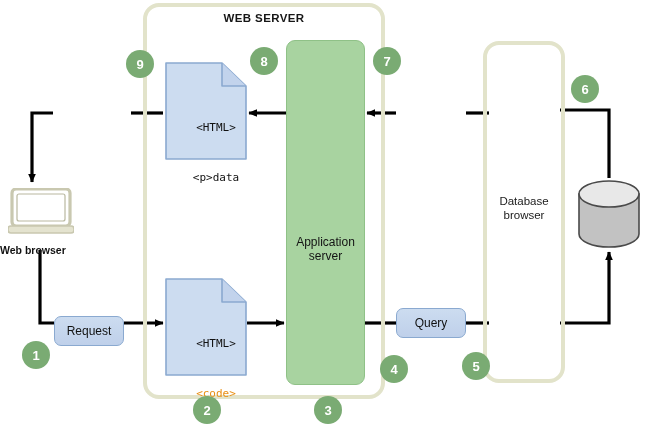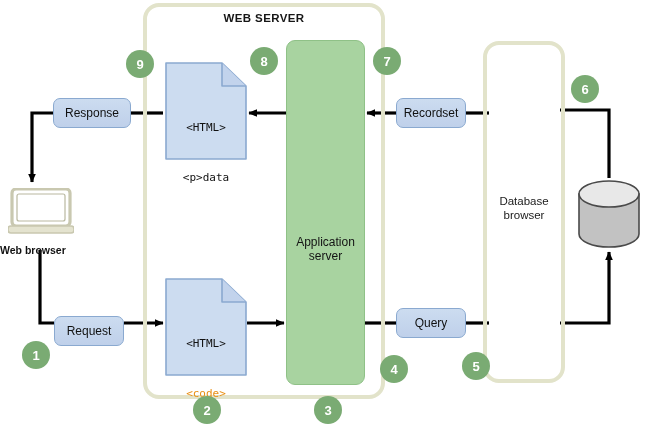--- a/index.html
+++ b/index.html
@@ -62,21 +62,21 @@
     font-size:12px;color:#111;
     z-index:6;
   }
   #response-box{left:53px;top:98px;width:78px;height:30px;}
   #request-box{left:54px;top:316px;width:70px;height:30px;}
   #recordset-box{left:396px;top:98px;width:70px;height:30px;}
   #query-box{left:396px;top:308px;width:70px;height:30px;}
 
   
   .doc{
-    position:absolute;width:82px;height:98px;z-index:5;
+    position:absolute;width:82px;height:98px;z-index:5;padding-left:20px;
   }
   #doc-response{left:165px;top:62px;}
   #doc-request{left:165px;top:278px;}
   .doc svg{position:absolute;left:0;top:0;width:82px;height:98px;}
   .doc .doc-text{
     position:absolute;left:0;right:0;top:25px;
     text-align:center;
     font-family:"DejaVu Sans Mono","Liberation Mono",monospace;
     font-size:11px;
     line-height:16.5px;
@@ -164,23 +164,21 @@
     <span>browser</span>
   </div>
 
   <div id="app-server">
     <div class="as-label">
       <span>Application</span><br>
       <span>server</span>
     </div>
   </div>
 
-  <div class="blue-box" id="response-box">Response</div>
   <div class="blue-box" id="request-box">Request</div>
-  <div class="blue-box" id="recordset-box">Recordset</div>
   <div class="blue-box" id="query-box">Query</div>
 
   <div class="doc" id="doc-response">
     <svg viewBox="0 0 82 98">
       <path d="M1 1 L57 1 L81 24 L81 97 L1 97 Z" fill="#ccdcf0" stroke="#8aa9d0" stroke-width="1.6" stroke-linejoin="round"></path>
       <path d="M57 1 L57 24 L81 24" fill="#c2d3ec" stroke="#8aa9d0" stroke-width="1.6" stroke-linejoin="round"></path>
     </svg>
     <div class="doc-text">
       <div>&lt;HTML&gt;</div>
       <div>&lt;p&gt;data</div>

